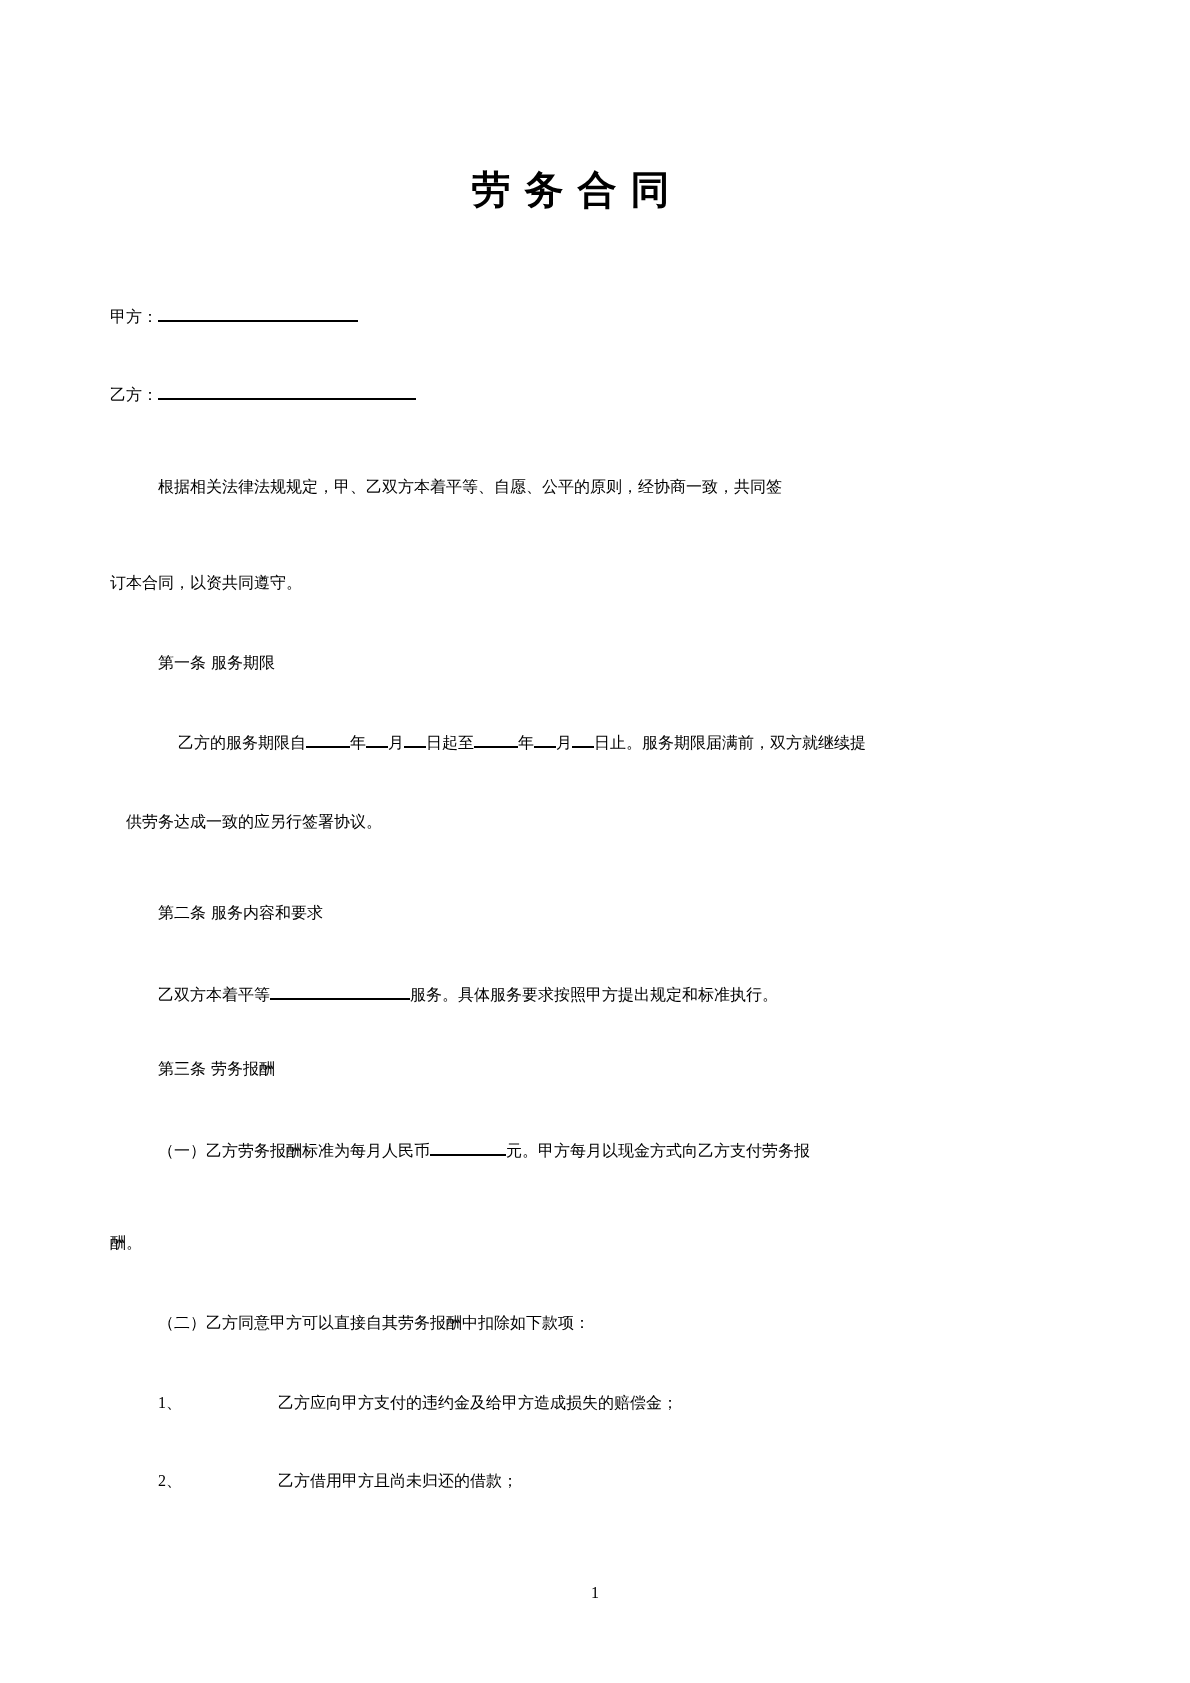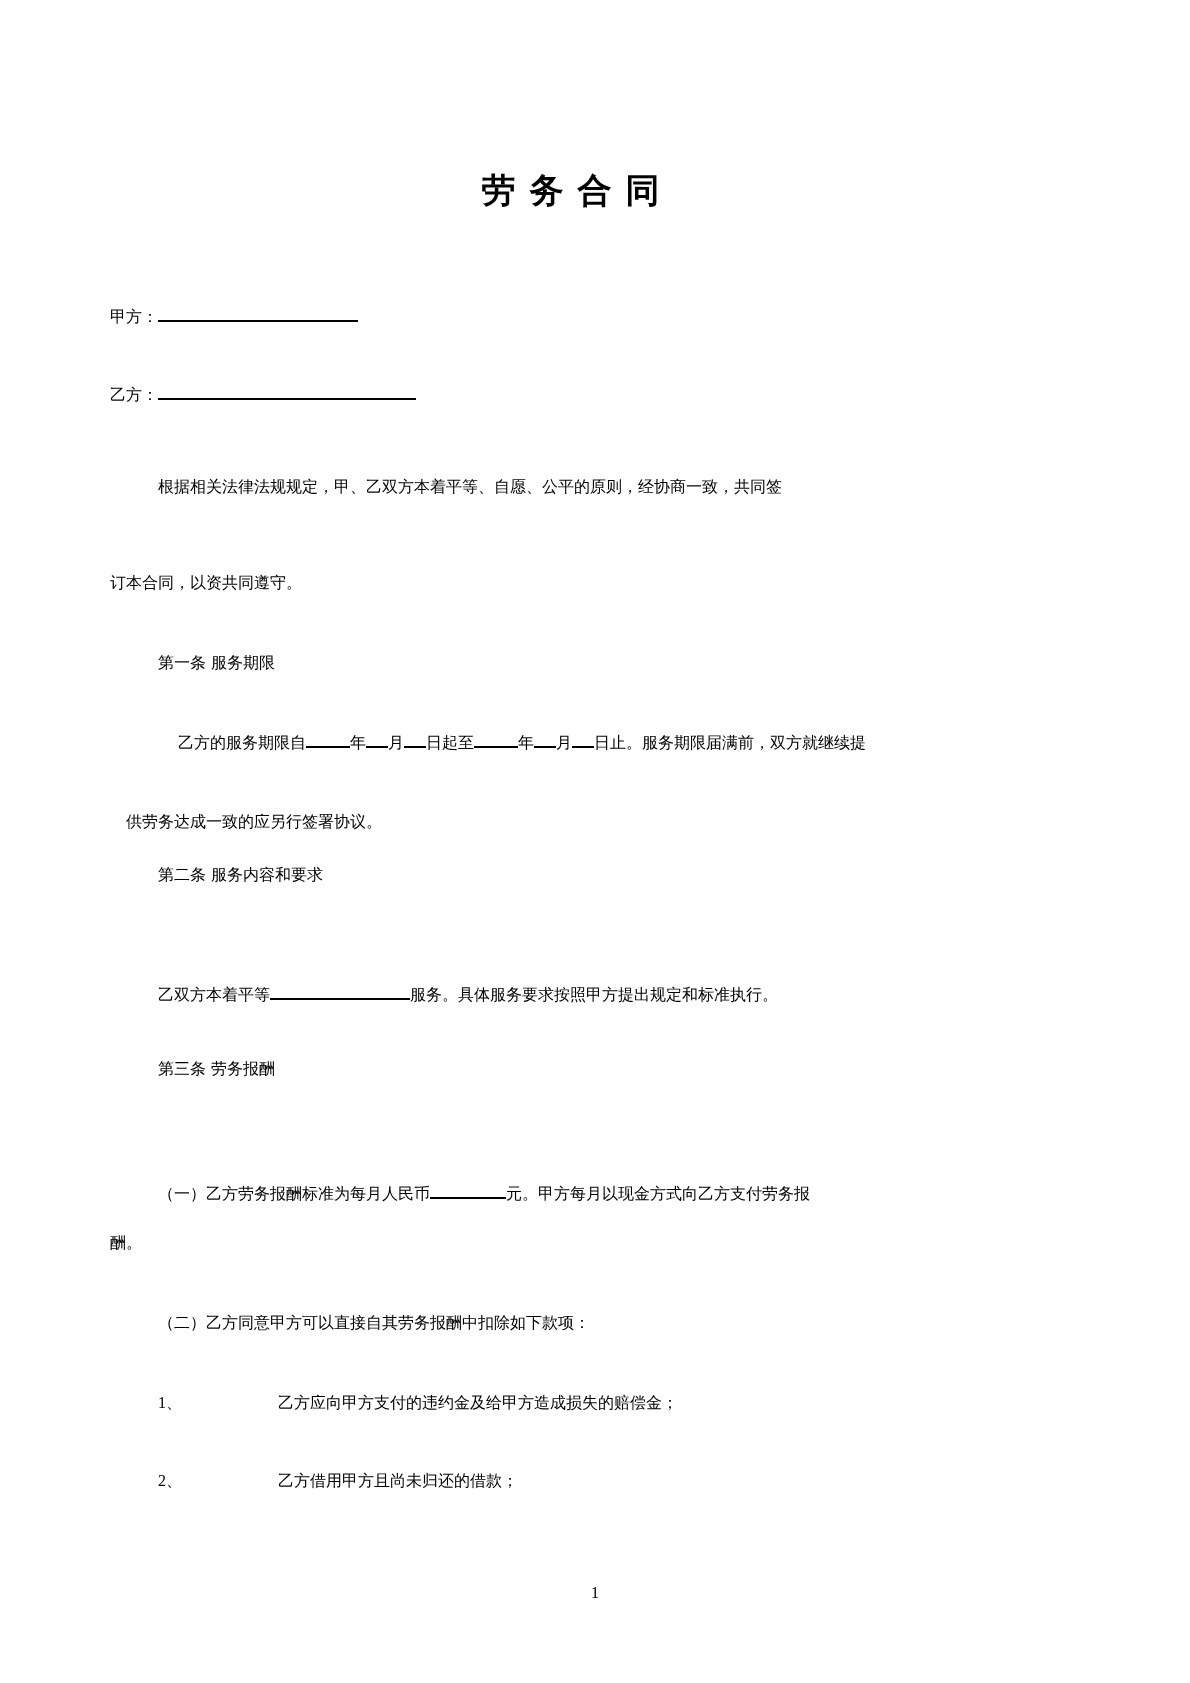--- a/index.html
+++ b/index.html
@@ -1,20 +1,20 @@
 <!DOCTYPE html>
 <html><head>
 <meta charset="utf-8">
 <style>
   html, body { margin: 0; padding: 0; background: #ffffff; }
   body { width: 1190px; height: 1683px; position: relative; overflow: hidden;
          font-family: "DejaVu Sans", "Liberation Sans", sans-serif; color: #000; }
   .line { position: absolute; font-size: 16px; line-height: 30px; white-space: nowrap; }
   .title { position: absolute; top: 168px; left: 0; width: 1155px; text-align: center;
-           font-size: 34px; font-weight: bold; letter-spacing: 14px; line-height: 44px; }
+           font-size: 39px; font-weight: bold; letter-spacing: 14px; line-height: 44px; }
   .bold { font-weight: normal; }
   .blank { display: inline-block; border-bottom: 2px solid #000; height: 22px; vertical-align: baseline; }
   .serif-num { font-family: "Liberation Serif", "DejaVu Serif", serif; }
   .page-num { position: absolute; top: 1584px; left: 0; width: 1190px; text-align: center;
               font-family: "Liberation Serif", serif; font-size: 16px; }
 </style>
 </head>
 <body>
 
 <div>
@@ -32,29 +32,29 @@
   <div class="line" style="top:472px; left:158px;">根据相关法律法规规定，甲、乙双方本着平等、自愿、公平的原则，经协商一致，共同签</div>
   <div class="line" style="top:568px; left:110px;">订本合同，以资共同遵守。</div>
 
   <div class="line bold" style="top:648px; left:158px;">第一条 服务期限</div>
 
   <div class="line" style="top:724px; left:158px;margin-left:20px;">
     <span>乙方的服务期限自</span><span class="blank" style="width:44px;"></span><span>年</span><span class="blank" style="width:22px;"></span><span>月</span><span class="blank" style="width:22px;"></span><span>日起至</span><span class="blank" style="width:44px;"></span><span>年</span><span class="blank" style="width:22px;"></span><span>月</span><span class="blank" style="width:22px;"></span><span>日止。服务期限届满前，双方就继续提</span>
   </div>
   <div class="line" style="top:807px; left:110px;margin-left:16px;">供劳务达成一致的应另行签署协议。</div>
 
-  <div class="line bold" style="top:860px; left:158px;">第二条 服务内容和要求</div>
+  <div class="line bold" style="top:898px; left:158px;">第二条 服务内容和要求</div>
 
   <div class="line" style="top:976px; left:158px;">
     <span>乙双方本着平等</span><span class="blank" style="width:140px;"></span><span>服务。具体服务要求按照甲方提出规定和标准执行。</span>
   </div>
 
   <div class="line bold" style="top:1054px; left:158px;">第三条 劳务报酬</div>
 
-  <div class="line" style="top:1132px; left:158px;margin-top:43px;">
+  <div class="line" style="top:1132px; left:158px;">
     <span class="serif-num">（一）</span><span>乙方劳务报酬标准为每月人民币</span><span class="blank" style="width:76px;"></span><span>元。甲方每月以现金方式向乙方支付劳务报</span>
   </div>
   <div class="line" style="top:1228px; left:110px;">酬。</div>
 
   <div class="line" style="top:1308px; left:158px;">
     <span class="serif-num">（二）</span><span>乙方同意甲方可以直接自其劳务报酬中扣除如下款项：</span>
   </div>
 
   <div class="line" style="top:1388px; left:158px;">
     <span class="serif-num" style="display:inline-block; width:120px;">1、</span><span>乙方应向甲方支付的违约金及给甲方造成损失的赔偿金；</span>

